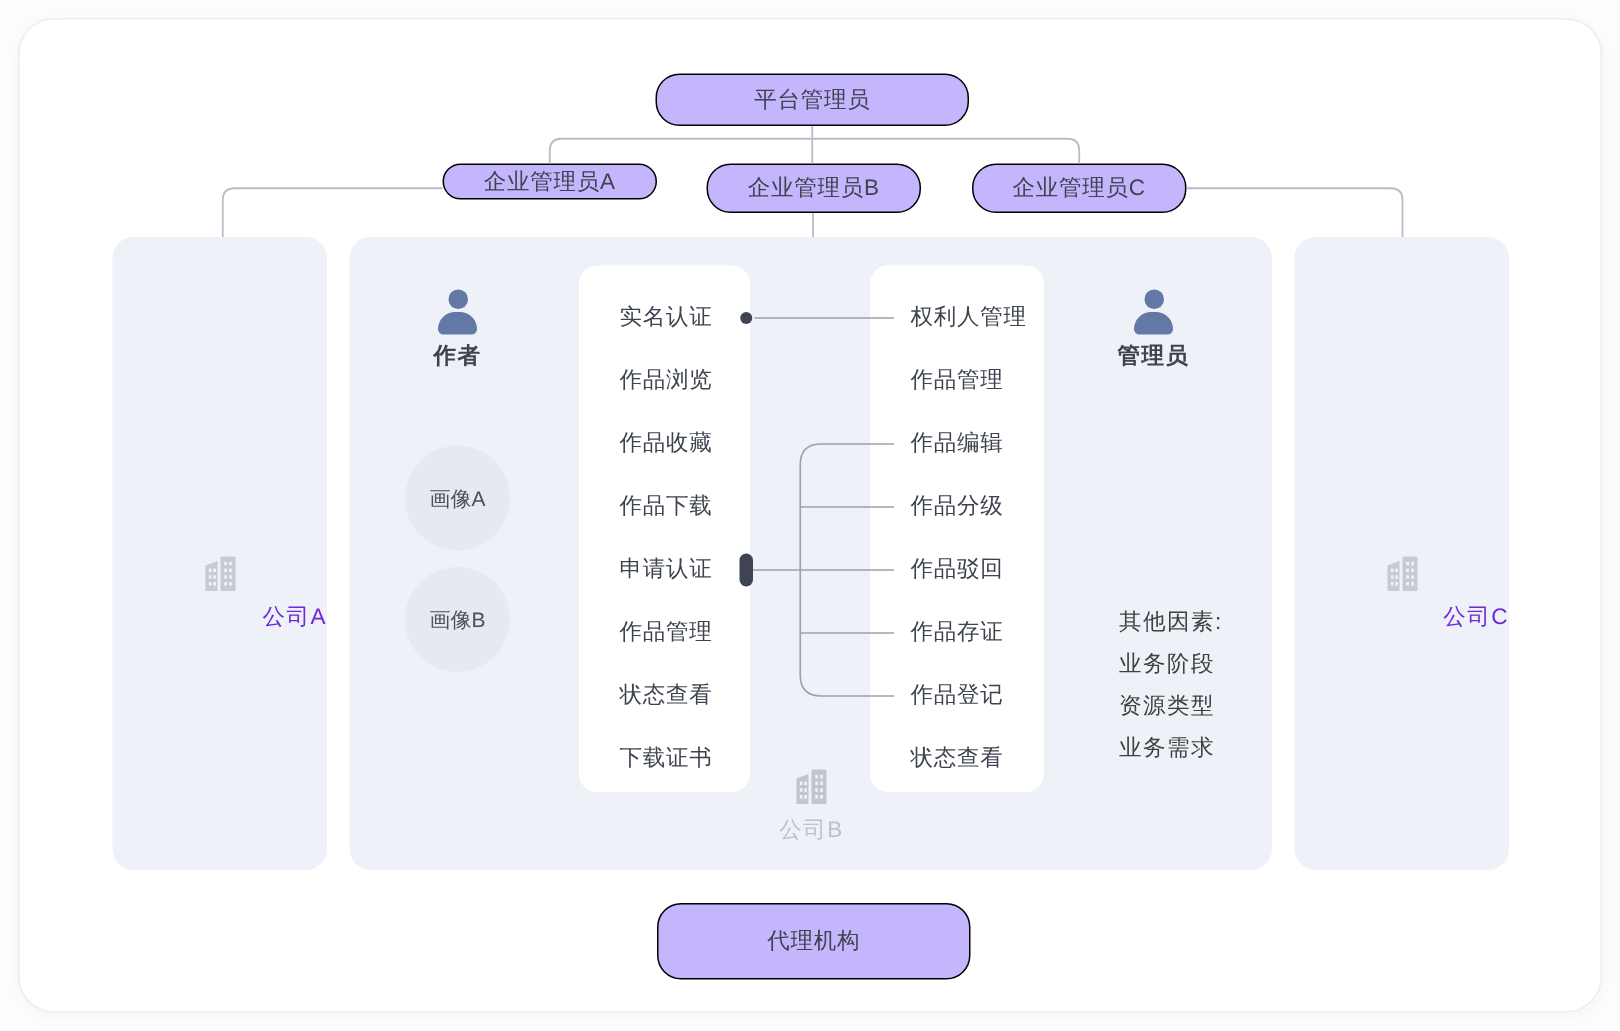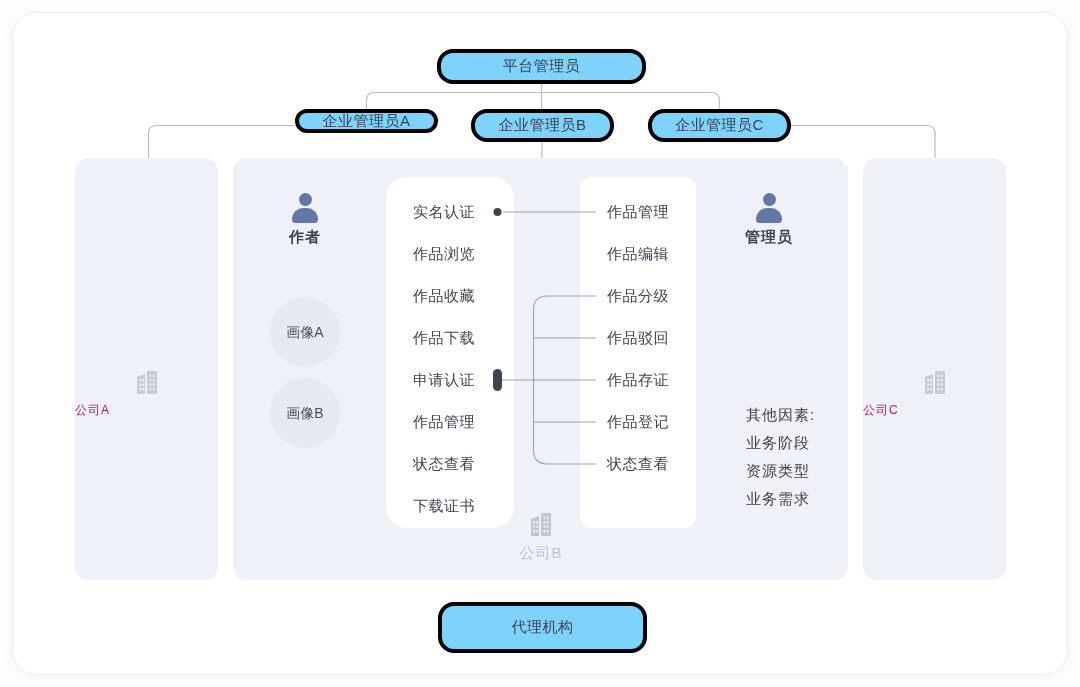--- a/index.html
+++ b/index.html
@@ -7,48 +7,48 @@
   #canvas { position:relative; width:1080px; height:687px; overflow:hidden; }
 
   .outer-card {
     position:absolute; left:12px; top:12px; width:1056px; height:663px;
     background:#ffffff; border:1px solid #ecedf2; border-radius:24px;
     box-shadow:0 2px 10px rgba(180,185,200,.12);
   }
 
   
   .node {
-    position:absolute; background:#7dd3fc; border:4px solid #000000; border-radius:16px;
+    position:absolute; background:#c4b5fd; border:1px solid #000000; border-radius:16px;
     display:flex; align-items:center; justify-content:center;
     font-size:15px; color:#3e4350; letter-spacing:.5px;
   }
   .node-root   { left:437px; top:49px;  width:209px; height:35px; }
   .node-adminA { left:295px; top:109px; width:143px; height:24px; }
   .node-adminB { left:471px; top:109px; width:143px; height:33px; }
   .node-adminC { left:648px; top:109px; width:143px; height:33px; }
   .node-agency { left:438px; top:602px; width:209px; height:51px; }
 
   
   .panel {
     position:absolute; top:158px; height:422px; background:#eef1f7; border-radius:14px;
   }
   .panel-a { left:75px;  width:143px; }
   .panel-c { left:863px; width:143px; }
   .panel-center { left:233px; width:615px; }
 
-  .company-tag { position:absolute; text-align:left; color:#be185d; font-size:12px; letter-spacing:1px; }
+  .company-tag { position:absolute; text-align:right; color:#6d28d9; font-size:15px; letter-spacing:1px; }
   .panel-a .company-tag, .panel-c .company-tag { left:0; width:100%; top:210px; }
   .company-icon { display:block; margin:0 auto 6px auto; }
 
   
   .list-card {
     position:absolute; top:19px; height:351px; background:#ffffff; border-radius:12px;
     padding-top:14px;
   }
-  .card-left  { left:153px; width:128px;border-radius:21px; }
+  .card-left  { left:153px; width:114px; }
   .card-right { left:347px; width:116px; }
   .list-row { height:42px; line-height:42px; padding-left:27px; font-size:15px; color:#3e4350; letter-spacing:.5px; white-space:nowrap; }
 
   
   .role { position:absolute; width:70px; text-align:center; }
   .role-author  { left:37px;  top:35px; }
   .role-manager { left:501px; top:35px; }
   .person-icon { position:relative; width:28px; height:30px; margin:0 auto; }
   .person-head { position:absolute; left:7.5px; top:0; width:13px; height:13px; border-radius:50%; background:#6478a6; }
   .person-body { position:absolute; left:1px; top:15px; width:26px; height:15px; border-radius:13px 13px 4px 4px; background:#6478a6; }
@@ -162,20 +162,21 @@
       <div class="list-row">作品浏览</div>
       <div class="list-row">作品收藏</div>
       <div class="list-row">作品下载</div>
       <div class="list-row">申请认证</div>
       <div class="list-row">作品管理</div>
       <div class="list-row">状态查看</div>
       <div class="list-row">下载证书</div>
     </div>
 
     <div class="list-card card-right">
+      <div class="list-row">权利人管理</div>
       <div class="list-row">作品管理</div>
       <div class="list-row">作品编辑</div>
       <div class="list-row">作品分级</div>
       <div class="list-row">作品驳回</div>
       <div class="list-row">作品存证</div>
       <div class="list-row">作品登记</div>
       <div class="list-row">状态查看</div>
     </div>
 
     <div class="role role-manager">

